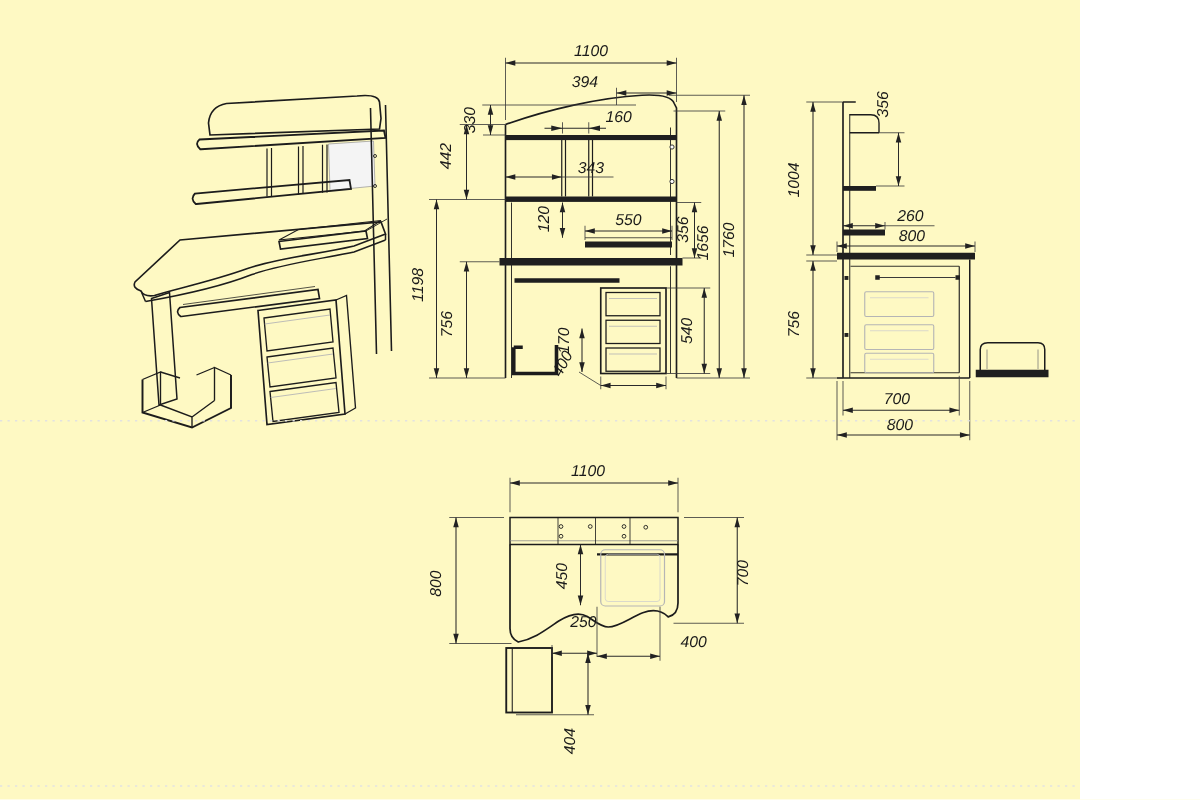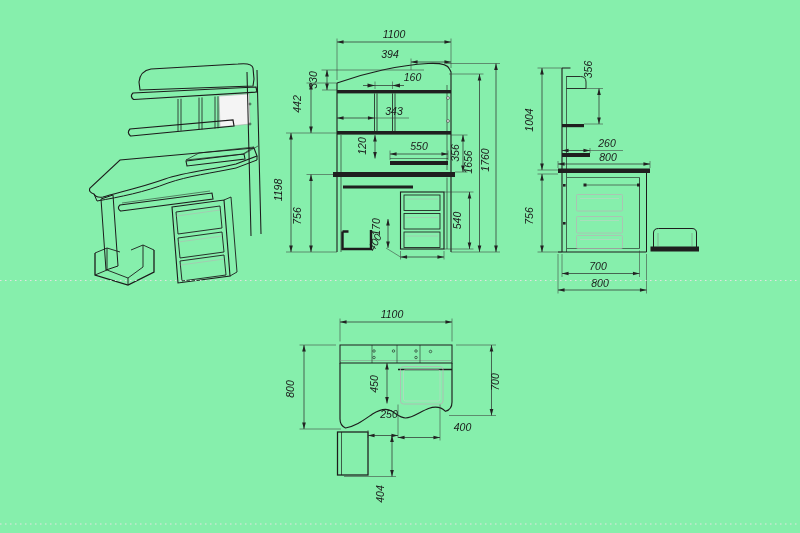--- a/index.html
+++ b/index.html
@@ -1,16 +1,16 @@
 <!DOCTYPE html>
 <html><head>
 <meta charset="utf-8">
 <style>
   html,body{margin:0;padding:0;background:#ffffff;}
-  .stage{position:relative;width:800px;height:533px;background:#86efac;overflow:hidden;
+  .stage{position:relative;width:720px;height:533px;background:#fef9c3;overflow:hidden;
          font-family:"Liberation Sans",sans-serif;}
   svg text{font-family:"Liberation Sans",sans-serif;font-style:italic;
            font-size:10.5px;fill:#1a1a1a;text-anchor:middle;}
   .st{stroke:#1c1c1c;fill:none;}
   .dim{stroke:#2a2a2a;stroke-width:.7;fill:none;}
   .ext{stroke:#3a3a3a;stroke-width:.55;fill:none;}
   .band{fill:#1f1f1f;stroke:none;}
   .gray{stroke:#b5b5b5;fill:none;}
   .gray2{stroke:#cdcdcd;fill:none;}
 </style>

